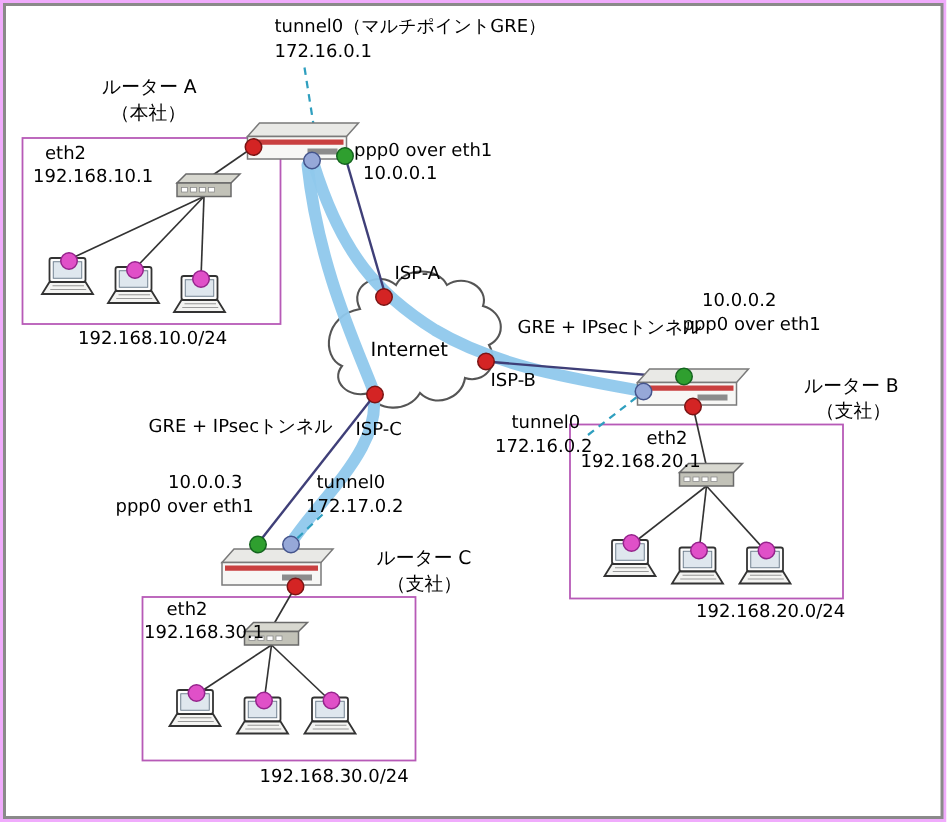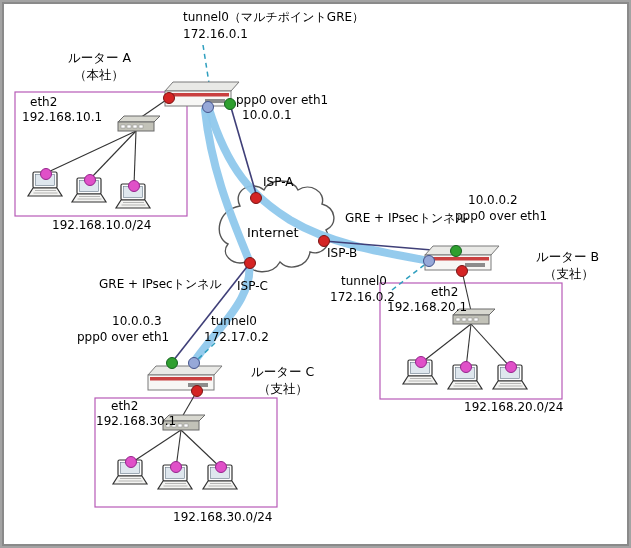--- a/index.html
+++ b/index.html
@@ -1,16 +1,16 @@
 <!DOCTYPE html>
 <html><head>
 <meta charset="utf-8">
 <style>
   html,body{margin:0;padding:0;background:#fff;}
-  .stage{position:relative;width:631px;height:548px;background:#a3a3a3;}
+  .stage{position:relative;width:631px;height:548px;background:#f0abfc;}
   svg{display:block;}
   text{font-family:"DejaVu Sans",sans-serif;font-size:12px;fill:#000;}
   .t13{font-size:13px;}
   .name{font-size:12.5px;}
 </style>
 </head>
 <body>
 
 <div class="stage">
 <svg width="631" height="548" viewBox="0 0 631 548">

